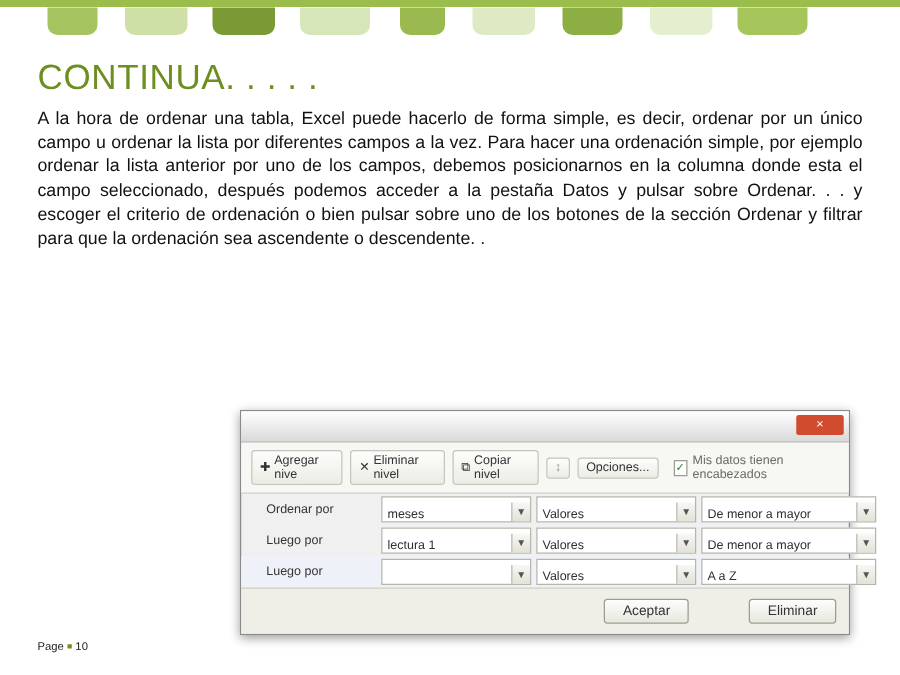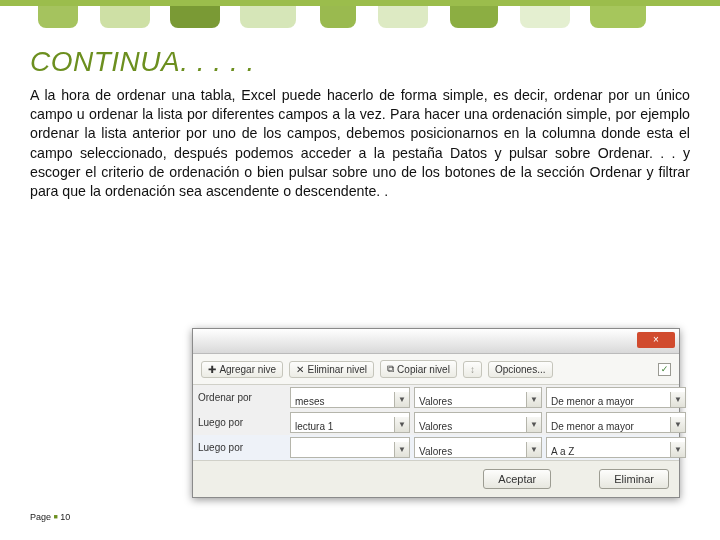--- a/index.html
+++ b/index.html
@@ -34,21 +34,20 @@
   .t7 { left: 450px; width: 48px; background:#7fa52e; }
   .t8 { left: 520px; width: 50px; background:#e1edcb; }
   .t9 { left: 590px; width: 56px; background:#9cc04a; }
 
   .slide-title {
     color: #6c8f1f;
     font-size: 28px;
     font-weight: 400;
     letter-spacing: 0.5px;
     padding: 18px 22px 4px 30px;
-    font-style: italic;
   }
   .content {
     padding: 4px 30px 0 30px;
     font-size: 14.2px;
     line-height: 1.35;
     color: #111;
     text-align: justify;
   }
   .content .bold { font-weight: bold; display:block; margin-bottom:2px; }
 
@@ -116,21 +115,21 @@
     grid-template-columns: 88px 120px 128px 140px;
     gap: 4px;
     padding: 4px 8px 2px 8px;
     font-size: 10px;
     color: #555;
   }
   .dlg-row {
     display: grid;
     grid-template-columns: 88px 120px 128px 140px;
     gap: 4px;
-    padding: 2px 5px;
+    padding: 2px 20px;
     align-items: center;
   }
   .combo {
     display:flex; align-items:flex-end; justify-content:space-between;
     height:19px; padding:0 4px;
     border:1px solid #b5b5ab; background:#fff;
     font-size:10px; color:#303030;
   }
   .combo .arrow {
     width:14px; height:15px;
@@ -196,20 +195,21 @@
       <span class="ico">⧉</span>
       <span>Copiar nivel</span>
     </span>
     <span class="tool-btn disabled">
       <span class="ico">↕</span>
     </span>
     <span class="tool-btn">Opciones...</span>
     <span class="spacer"></span>
     <span class="chk">
       <span class="chkbox">✓</span>
+      <span>Mis datos tienen encabezados</span>
     </span>
   </div>
 
 
   <div class="dlg-row">
     <span class="row-label">Ordenar por</span>
     <span class="combo">
         <span>meses</span>
         <span class="arrow">▼</span>
       </span>

